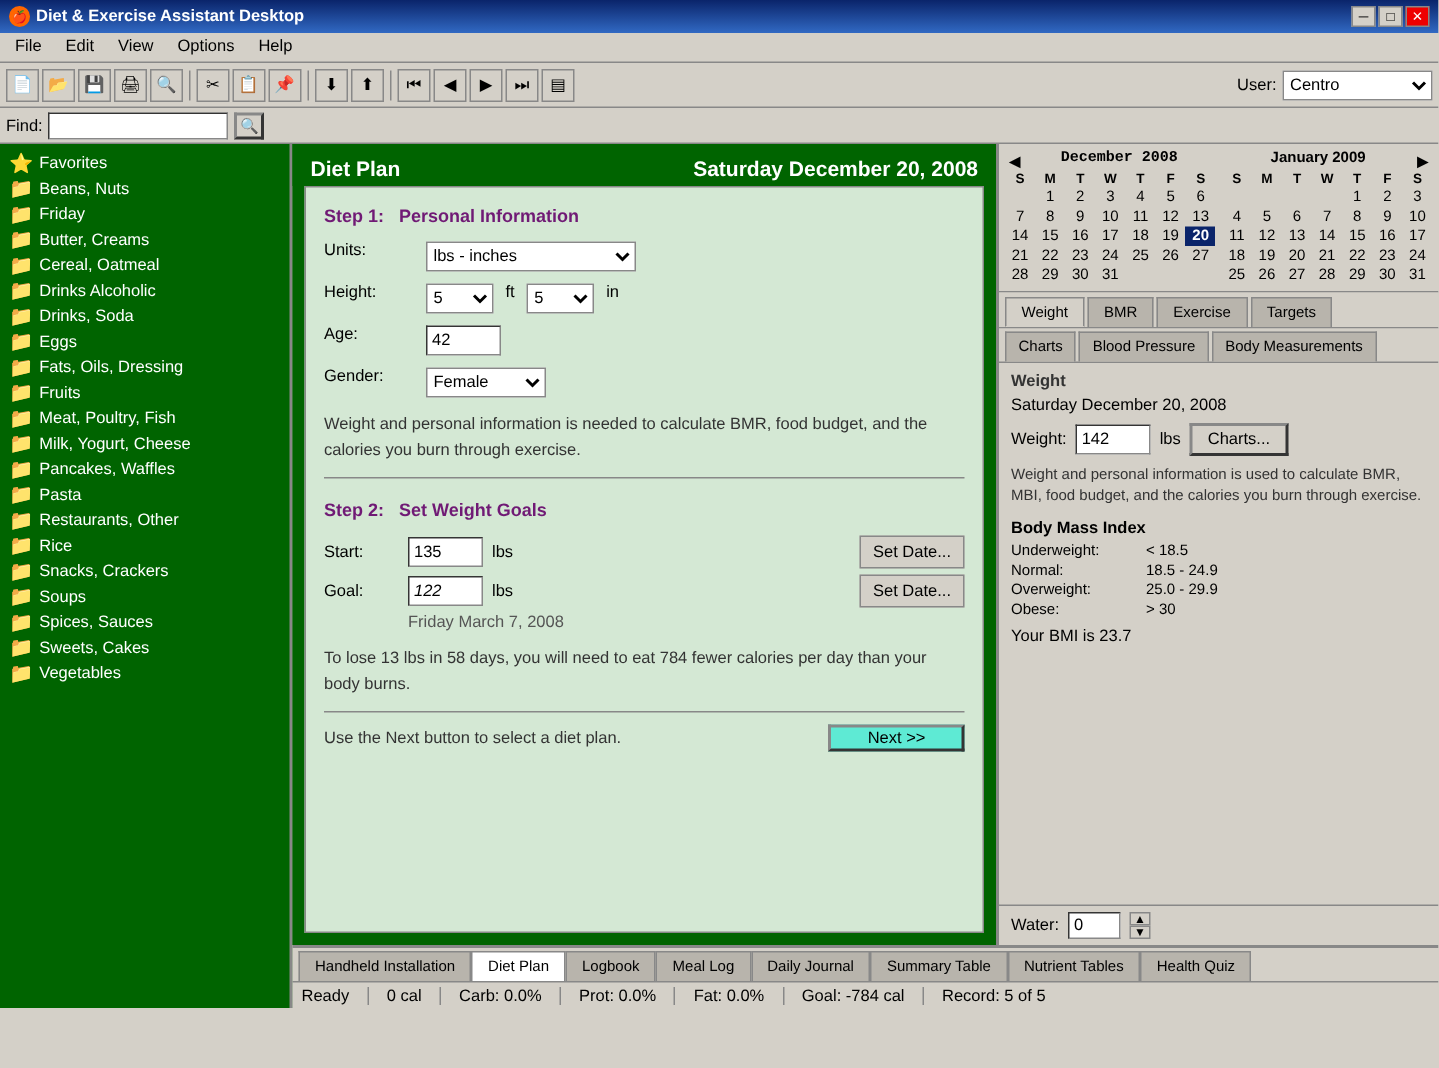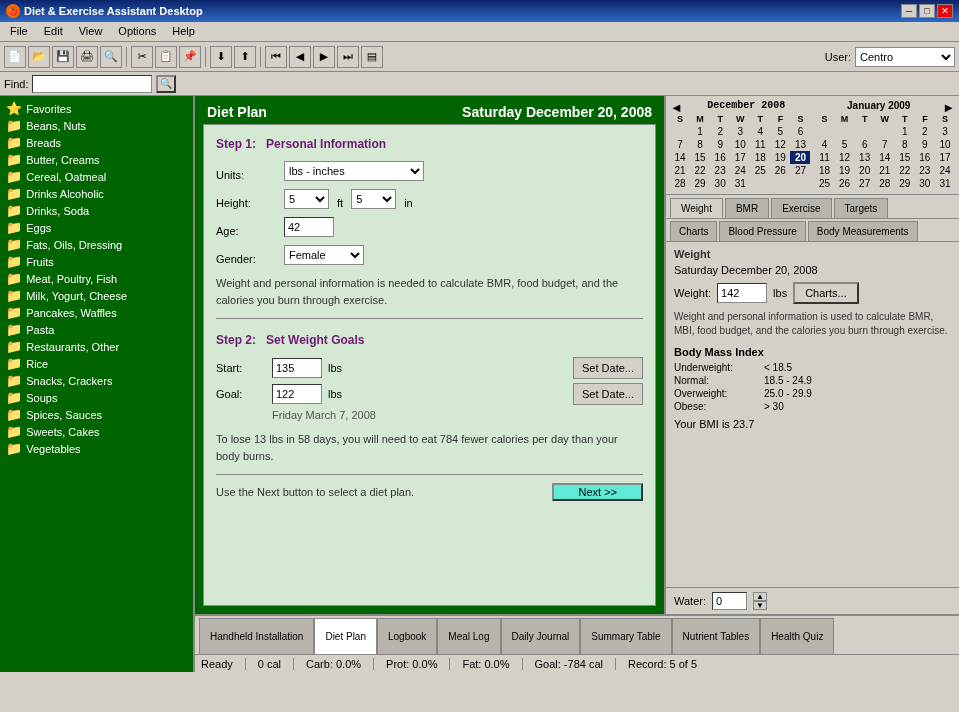--- a/index.html
+++ b/index.html
@@ -132,21 +132,21 @@
       overflow-y: auto;
     }
     .step-header {
       font-weight: bold;
       color: #006400;
       margin-bottom: 10px;
       font-size: 12px;
     }
     .step-header span { color: #701a75; }
     .form-row {
-      display: flex; align-items: flex-end; gap: 8px;
+      display: flex; align-items: flex-start; gap: 8px;
       margin-bottom: 8px;
     }
     .form-label { width: 60px; font-size: 11px; }
     .form-input { height: 20px; font-size: 11px; }
     .form-select { height: 20px; font-size: 11px; }
     .info-text {
       font-size: 11px;
       color: #333;
       margin: 10px 0;
       line-height: 1.5;
@@ -275,21 +275,21 @@
       border-top: 2px solid #888;
       padding: 2px 4px 0;
     }
     .bottom-tab {
       padding: 2px 10px;
       font-size: 10px;
       cursor: pointer;
       background: #b8b4ac;
       border: 1px solid #888;
       border-bottom: none;
-      height: 36px;
+      height: 20px;
     }
     .bottom-tab.active { background: white; }
 
     
     .status-bar {
       background: #d4d0c8;
       border-top: 1px solid #888;
       padding: 2px 6px;
       display: flex;
       gap: 12px;
@@ -381,21 +381,21 @@
     <div class="sidebar-item">
       <span class="folder-icon">⭐</span>
       <span>Favorites</span>
     </div>
     <div class="sidebar-item">
       <span class="folder-icon">📁</span>
       <span>Beans, Nuts</span>
     </div>
     <div class="sidebar-item">
       <span class="folder-icon">📁</span>
-      <span>Breads</span>
+      <span>Friday</span>
     </div>
     <div class="sidebar-item">
       <span class="folder-icon">📁</span>
       <span>Butter, Creams</span>
     </div>
     <div class="sidebar-item">
       <span class="folder-icon">📁</span>
       <span>Cereal, Oatmeal</span>
     </div>
     <div class="sidebar-item">
@@ -528,21 +528,21 @@
             <div class="goal-row">
               <span style="width:50px">Start:</span>
               <input type="text" class="form-input" value="135" style="width: 50px;">
               <span>lbs</span>
               <span style="flex:1"></span>
               <button class="set-date-btn">Set Date...</button>
             </div>
 
             <div class="goal-row">
               <span style="width:50px">Goal:</span>
-              <input type="text" class="form-input" value="122" style="width: 50px;">
+              <input type="text" class="form-input" value="122" style="width: 50px; font-style: italic;">
               <span>lbs</span>
               <span style="flex:1"></span>
               <button class="set-date-btn">Set Date...</button>
             </div>
             <div class="date-text" style="margin-left:56px; margin-bottom:8px;">Friday March 7, 2008</div>
           </div>
 
           <p class="calc-text">To lose 13 lbs in 58 days, you will need to eat 784 fewer calories per day than your body burns.</p>
 
           <div class="divider-line"></div>

